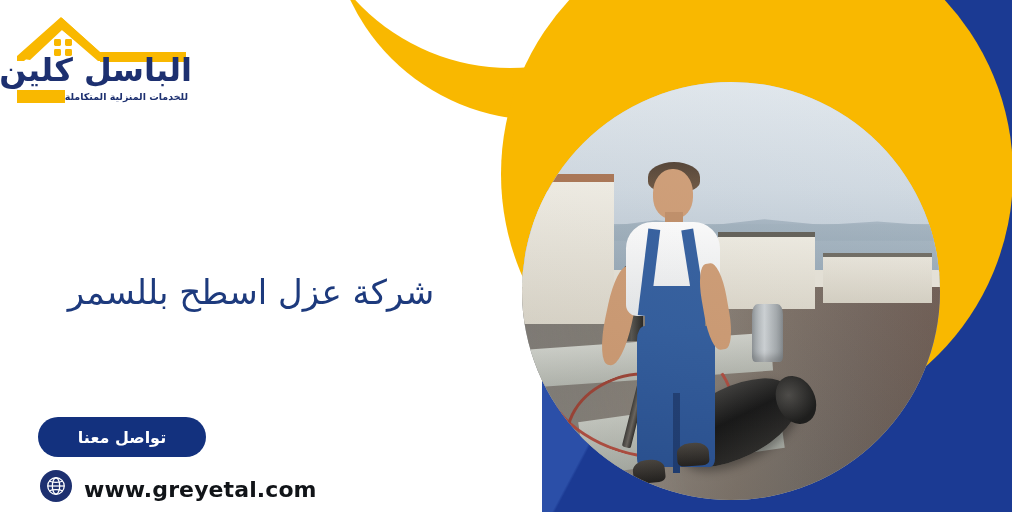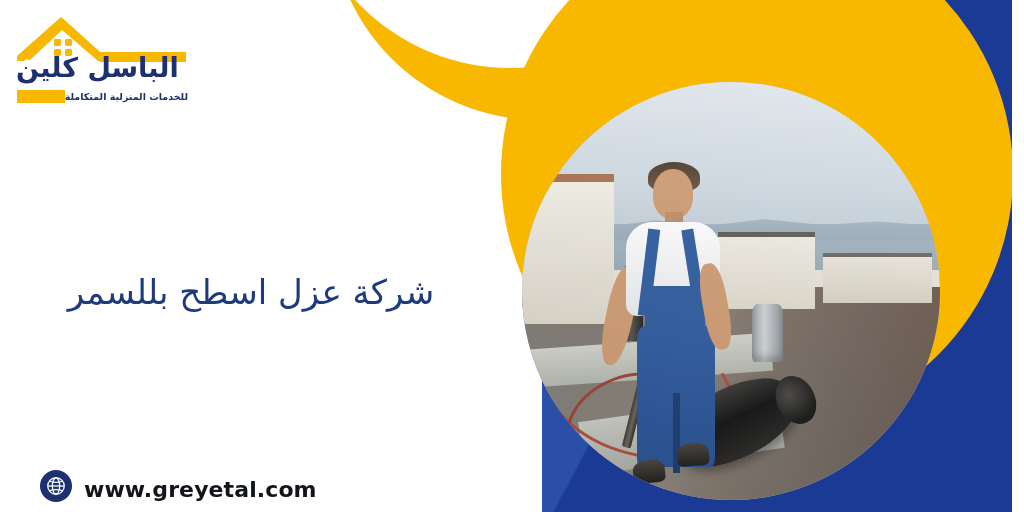--- a/index.html
+++ b/index.html
@@ -286,21 +286,21 @@
   .logo-house{
     position:absolute; left:6px; top:4px;
     width:176px; height:50px;
   }
   .logo-text{
     position:absolute;
     left:8px; top:46px;
     width:176px;
     text-align:left;
     direction:rtl;
-    font-size:27px;
+    font-size:32px;
     font-weight:700;
     color:#1d3070;
     letter-spacing:-.2px;
     line-height:1;
     white-space:nowrap;
   }
   .logo-sub-wrap{
     position:absolute;
     left:32px; top:80px;
     width:150px;
@@ -449,20 +449,21 @@
     </svg>
     <div class="logo-text">الباسل كلين</div>
     <div class="logo-sub-wrap">
       <div class="logo-sub">للخدمات المنزلية المتكاملة</div>
       <div class="logo-sub-bar"></div>
     </div>
   </div>
 
   <h1 class="headline">شركة عزل اسطح بللسمر</h1>
 
+  <button class="cta">تواصل معنا</button>
 
   <div class="site-row">
     <span class="globe">
       <svg width="22" height="22" viewBox="0 0 24 24" fill="none" stroke="#ffffff" stroke-width="1.4">
         <circle cx="12" cy="12" r="9"></circle>
         <ellipse cx="12" cy="12" rx="4" ry="9"></ellipse>
         <line x1="3" y1="12" x2="21" y2="12"></line>
         <path d="M4.6 6.6 C8 8.6 16 8.6 19.4 6.6"></path>
         <path d="M4.6 17.4 C8 15.4 16 15.4 19.4 17.4"></path>
       </svg>

